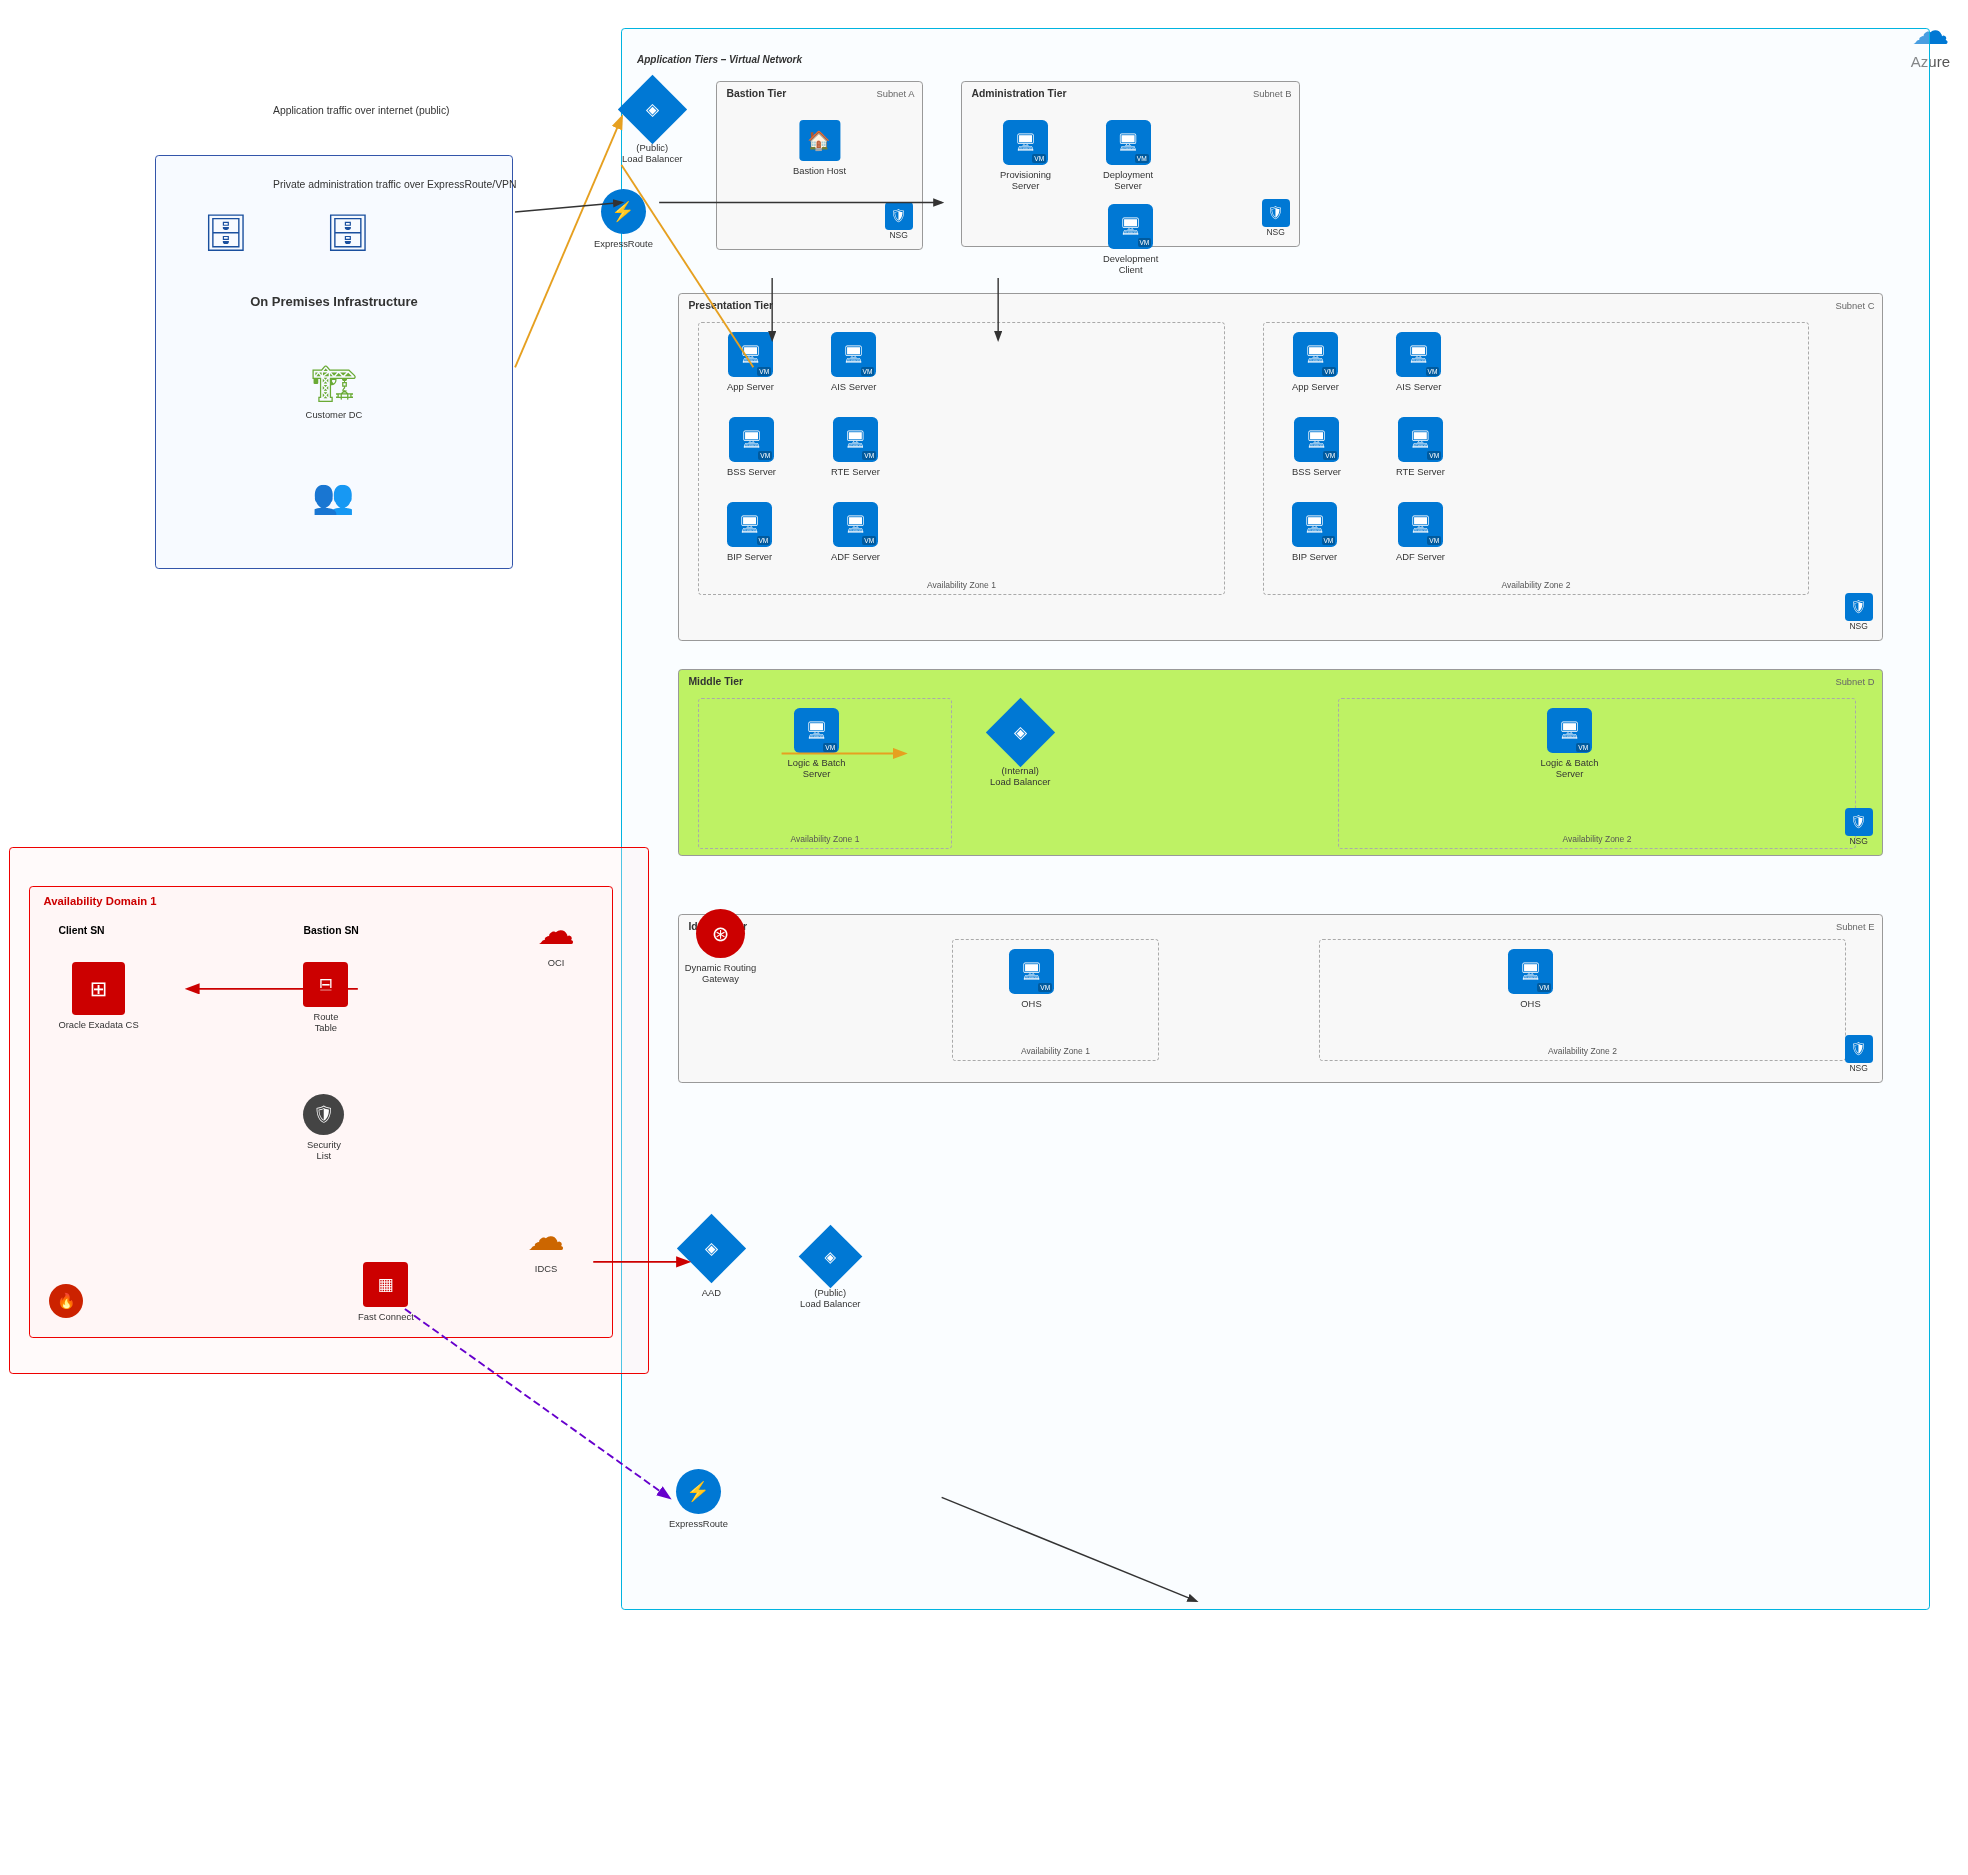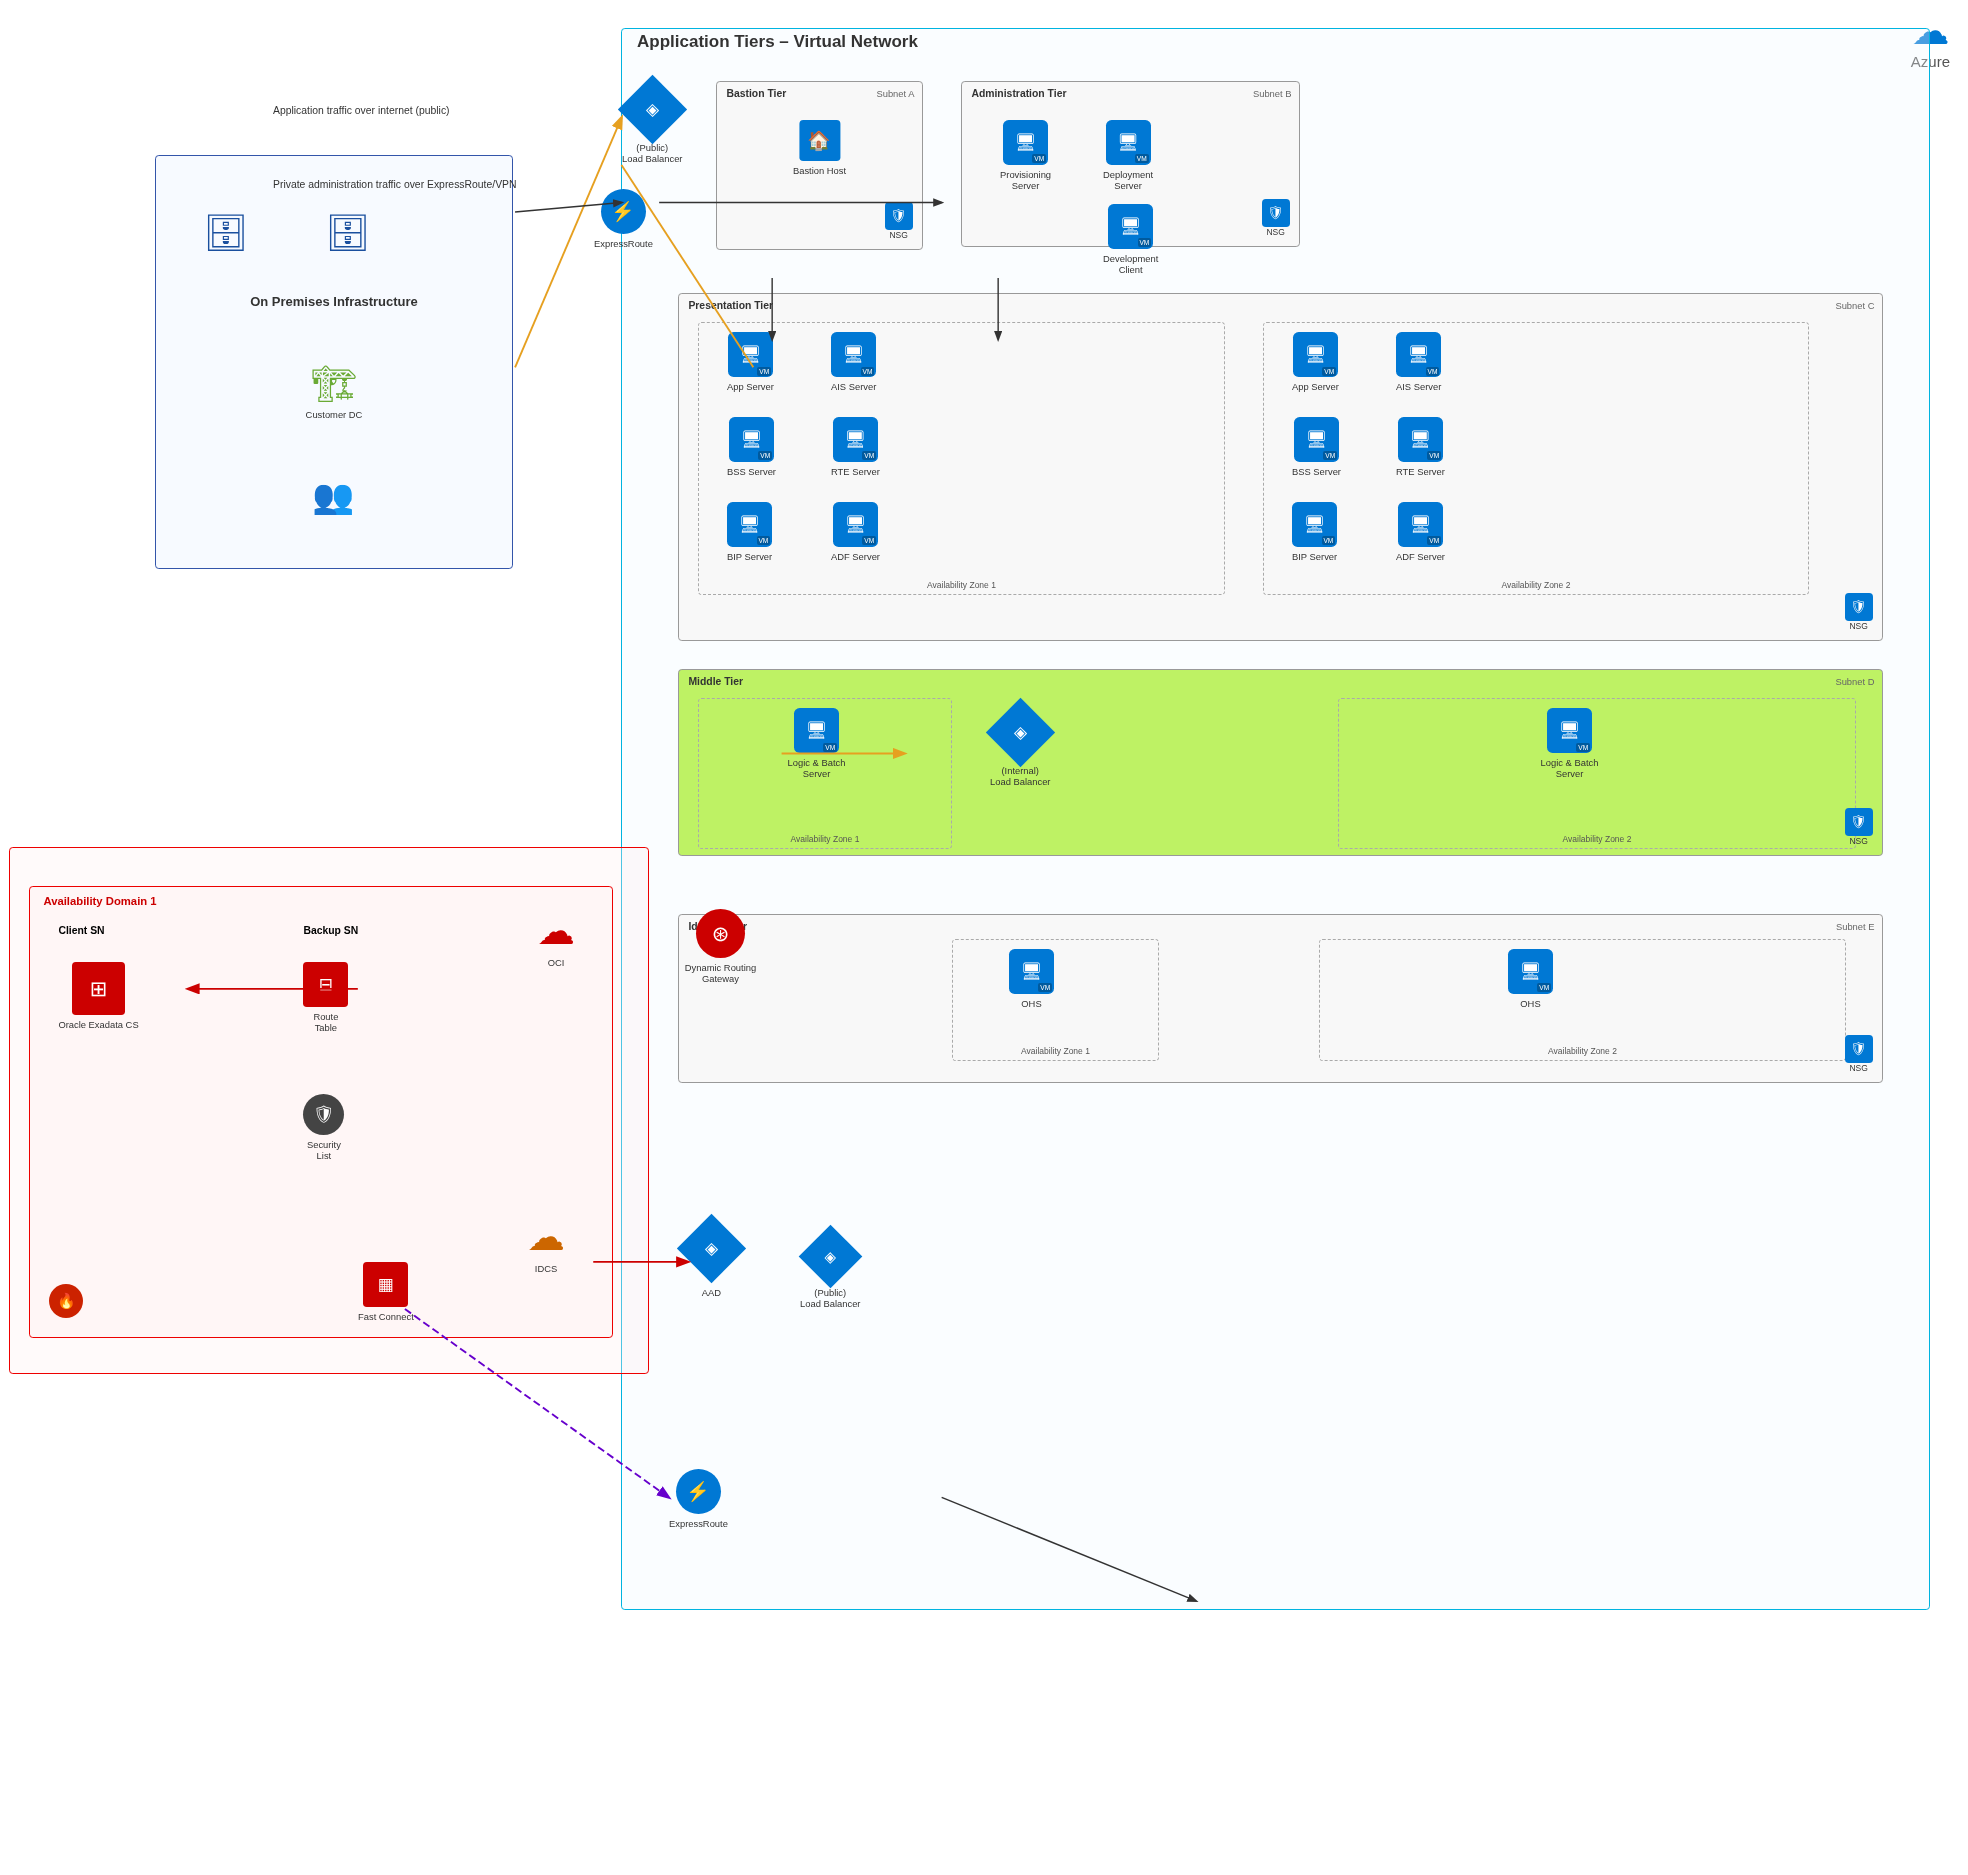--- a/index.html
+++ b/index.html
@@ -24,22 +24,22 @@
       position: absolute;
       top: 28px; left: 621px;
       width: 1309px;
       height: 1582px;
       border: 1.9px solid #00b4e0;
       border-radius: 3.8px;
       background: rgba(240,250,255,0.3);
     }
     .app-tiers-title {
       position: absolute;
-      top: 3px; left: 15px;
-      font-size: 17px; font-weight: bold; color: #333;
+      top: 25px; left: 15px;
+      font-size: 10px; font-weight: bold; color: #333; font-style: italic;
     }
 
     
     .bastion-tier {
       position: absolute;
       top: 52px; left: 94px;
       width: 207px;
       height: 169px;
       border: 1.9px solid #999;
       border-radius: 3.8px;
@@ -504,21 +504,21 @@
   </div>
 </div>
 
 <div class="oci-outer">
 
   <div class="avail-domain-box">
     <span style="position:absolute;top:7.5px;left:13px;font-size:11.3px;font-weight:bold;color:#cc0000;">Availability Domain 1</span>
 
     <span style="position:absolute;top:38px;left:28px;font-size:10.4px;font-weight:bold;">Client SN</span>
 
-    <span style="position:absolute;top:38px;left:273px;font-size:10.4px;font-weight:bold;">Backup SN</span>
+    <span style="position:absolute;top:38px;left:273px;font-size:10.4px;font-weight:bold;">Bastion SN</span>
 
     <div class="icon-box" style="top:75px;left:28px;">
       <div class="oracle-icon">⊞</div>
       <span class="icon-label">Oracle Exadata CS</span>
     </div>
 
     <div class="icon-box" style="top:75px;left:273px;">
       <div class="route-icon">⊟</div>
       <span class="icon-label">Route<br>Table</span>
     </div>

